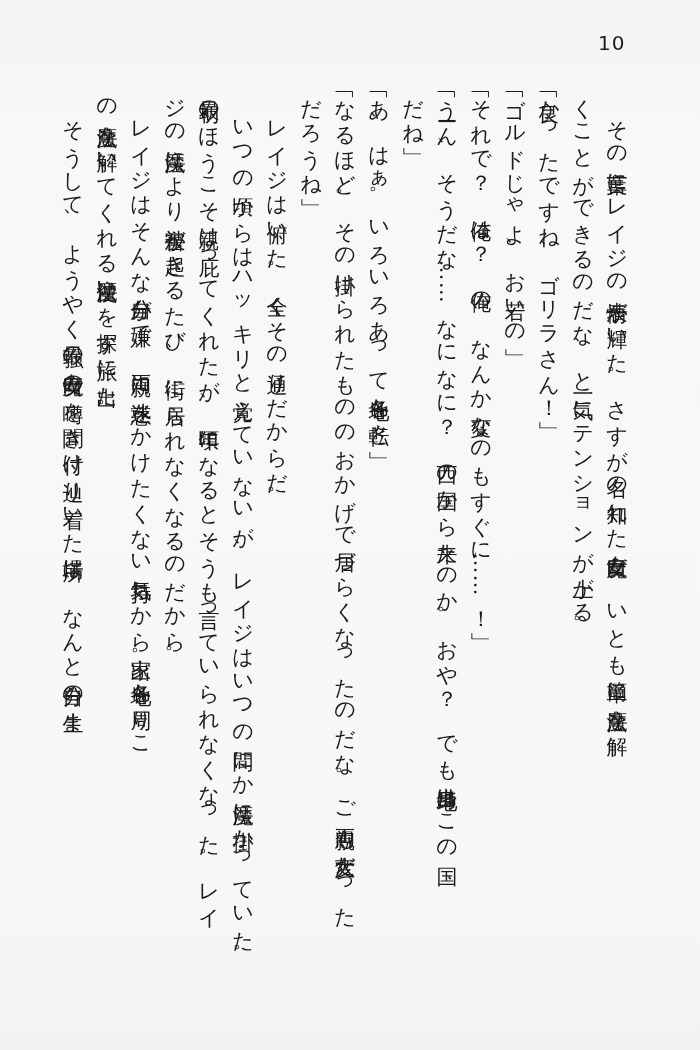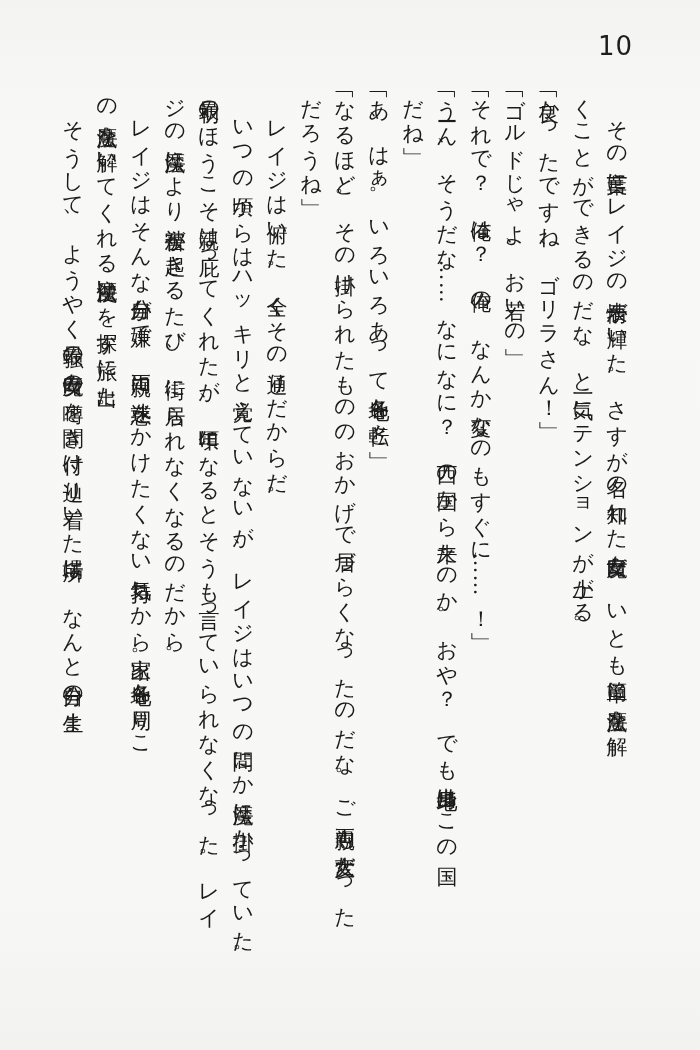--- a/index.html
+++ b/index.html
@@ -16,21 +16,21 @@
   }
   .page {
     position: absolute;
     inset: 0;
     background: linear-gradient(180deg, #f3f3f1 0%, #f8f8f6 12%, #f7f7f5 85%, #f2f2f0 100%);
   }
   .page-number {
     position: absolute;
     top: 31px;
     left: 598px;
-    font-size: 26px;
+    font-size: 20px;
     letter-spacing: 1px;
     color: #1d1d1d;
     font-family: "DejaVu Sans", "Liberation Sans", sans-serif;
   }
   .text-body {
     position: absolute;
     top: 84px;
     right: 66px;
     height: 890px;
     writing-mode: vertical-rl;

